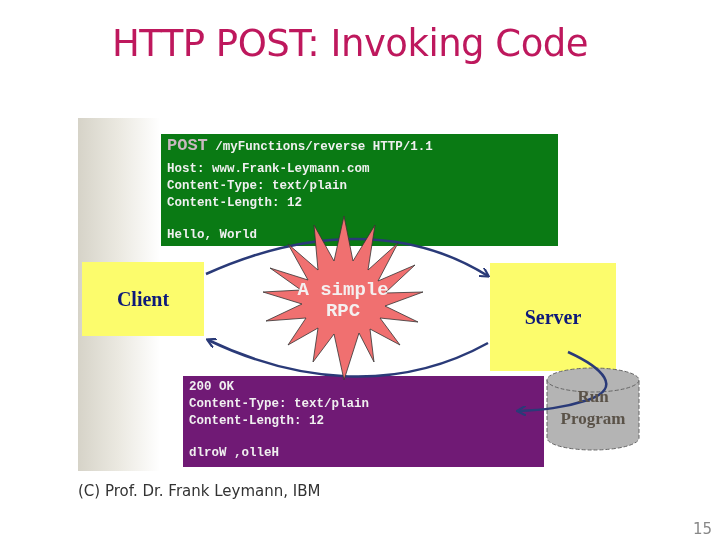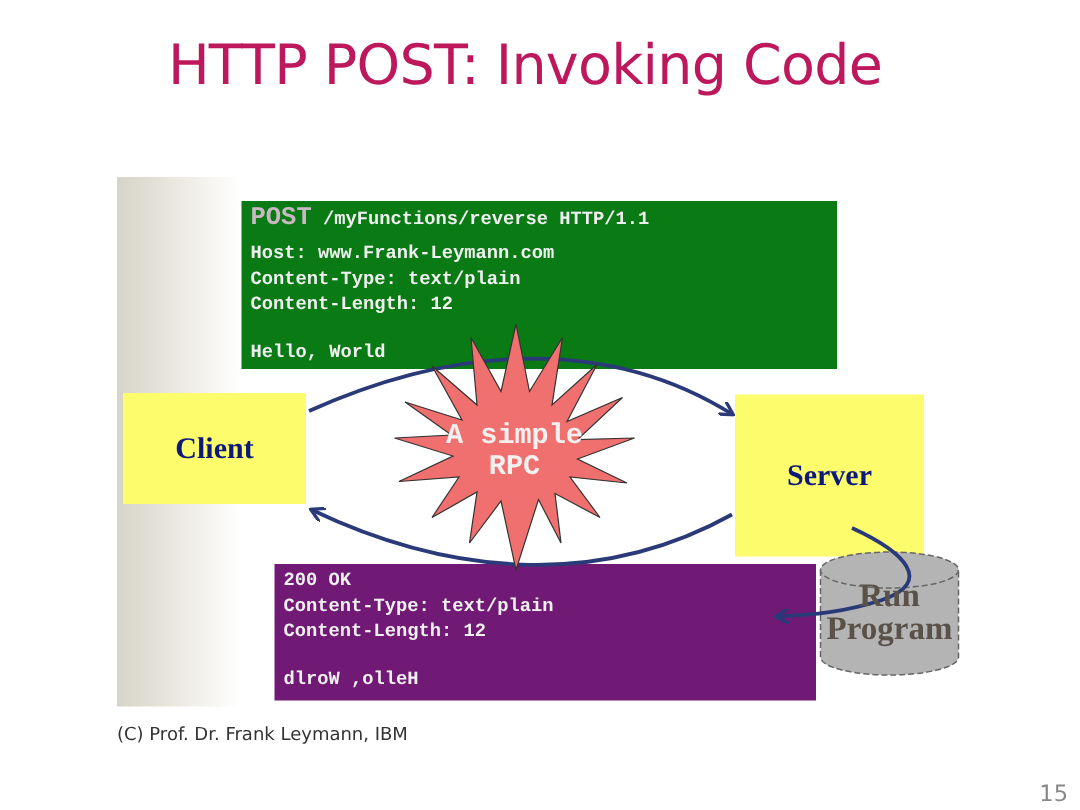--- a/index.html
+++ b/index.html
@@ -9,22 +9,22 @@
     .grad-strip { position: absolute; left: 0; top: 0; width: 82px; height: 353px; background: linear-gradient(to right, #d6d3c8 0%, #ebe9e1 50%, #ffffff 100%); }
     .req-box { position: absolute; left: 83px; top: 16px; width: 361px; height: 112px; background: #0a7a14; padding-left: 36px; }
     .resp-box { position: absolute; left: 83px; top: 258px; width: 361px; height: 91px; background: #701a75; margin-left: 22px; }
     .code { position: absolute; left: 6px; font-family: "Liberation Mono", "DejaVu Sans Mono", monospace; font-weight: bold; font-size: 12.5px; color: #f0f0f0; white-space: pre; line-height: 17px; }
     .req-method { font-family: "Liberation Mono", monospace; font-size: 17px; color: #c8b8c0; font-weight: bold; }
     .node { position: absolute; background: #fcfc6c; display: flex; align-items: center; justify-content: center; font-family: "Liberation Serif", "DejaVu Serif", serif; font-weight: bold; font-size: 20px; color: #0e1a7a; }
     .client { left: 4px; top: 144px; width: 122px; height: 74px; }
     .server { left: 412px; top: 145px; width: 126px; height: 108px; }
     .diagram-svg { position: absolute; left: 0; top: 0; width: 565px; height: 353px; overflow: visible; }
     .burst-label { position: absolute; left: 205px; top: 162px; width: 120px; text-align: center; font-family: Liberation Mono, monospace; font-weight: bold; font-size: 19px; color: #f4f0f0; line-height: 21px; }
-    .cyl-label { position: absolute; left: 470px; top: 268px; width: 90px; text-align: center; font-family: "Liberation Serif", "DejaVu Serif", serif; font-weight: bold; font-size: 22px; color: #5a5248; line-height: 22px; }
-    .footer { position: absolute; left: 78px; top: 482px; font-family: "DejaVu Sans", sans-serif; font-size: 12px; color: #333; }
+    .cyl-label { position: absolute; left: 470px; top: 268px; width: 90px; text-align: center; font-family: "Liberation Serif", "DejaVu Serif", serif; font-weight: bold; font-size: 17px; color: #5a5248; line-height: 22px; }
+    .footer { position: absolute; left: 78px; top: 482px; font-family: "DejaVu Sans", sans-serif; font-size: 15px; color: #333; }
     .page-num { position: absolute; right: 8px; top: 520px; font-family: "DejaVu Sans", sans-serif; font-size: 15px; color: #888; }
   </style>
 </head>
 <body>
 
 <div class="title">HTTP POST: Invoking Code</div>
 
 <div class="figure">
   <div class="grad-strip"></div>
 

